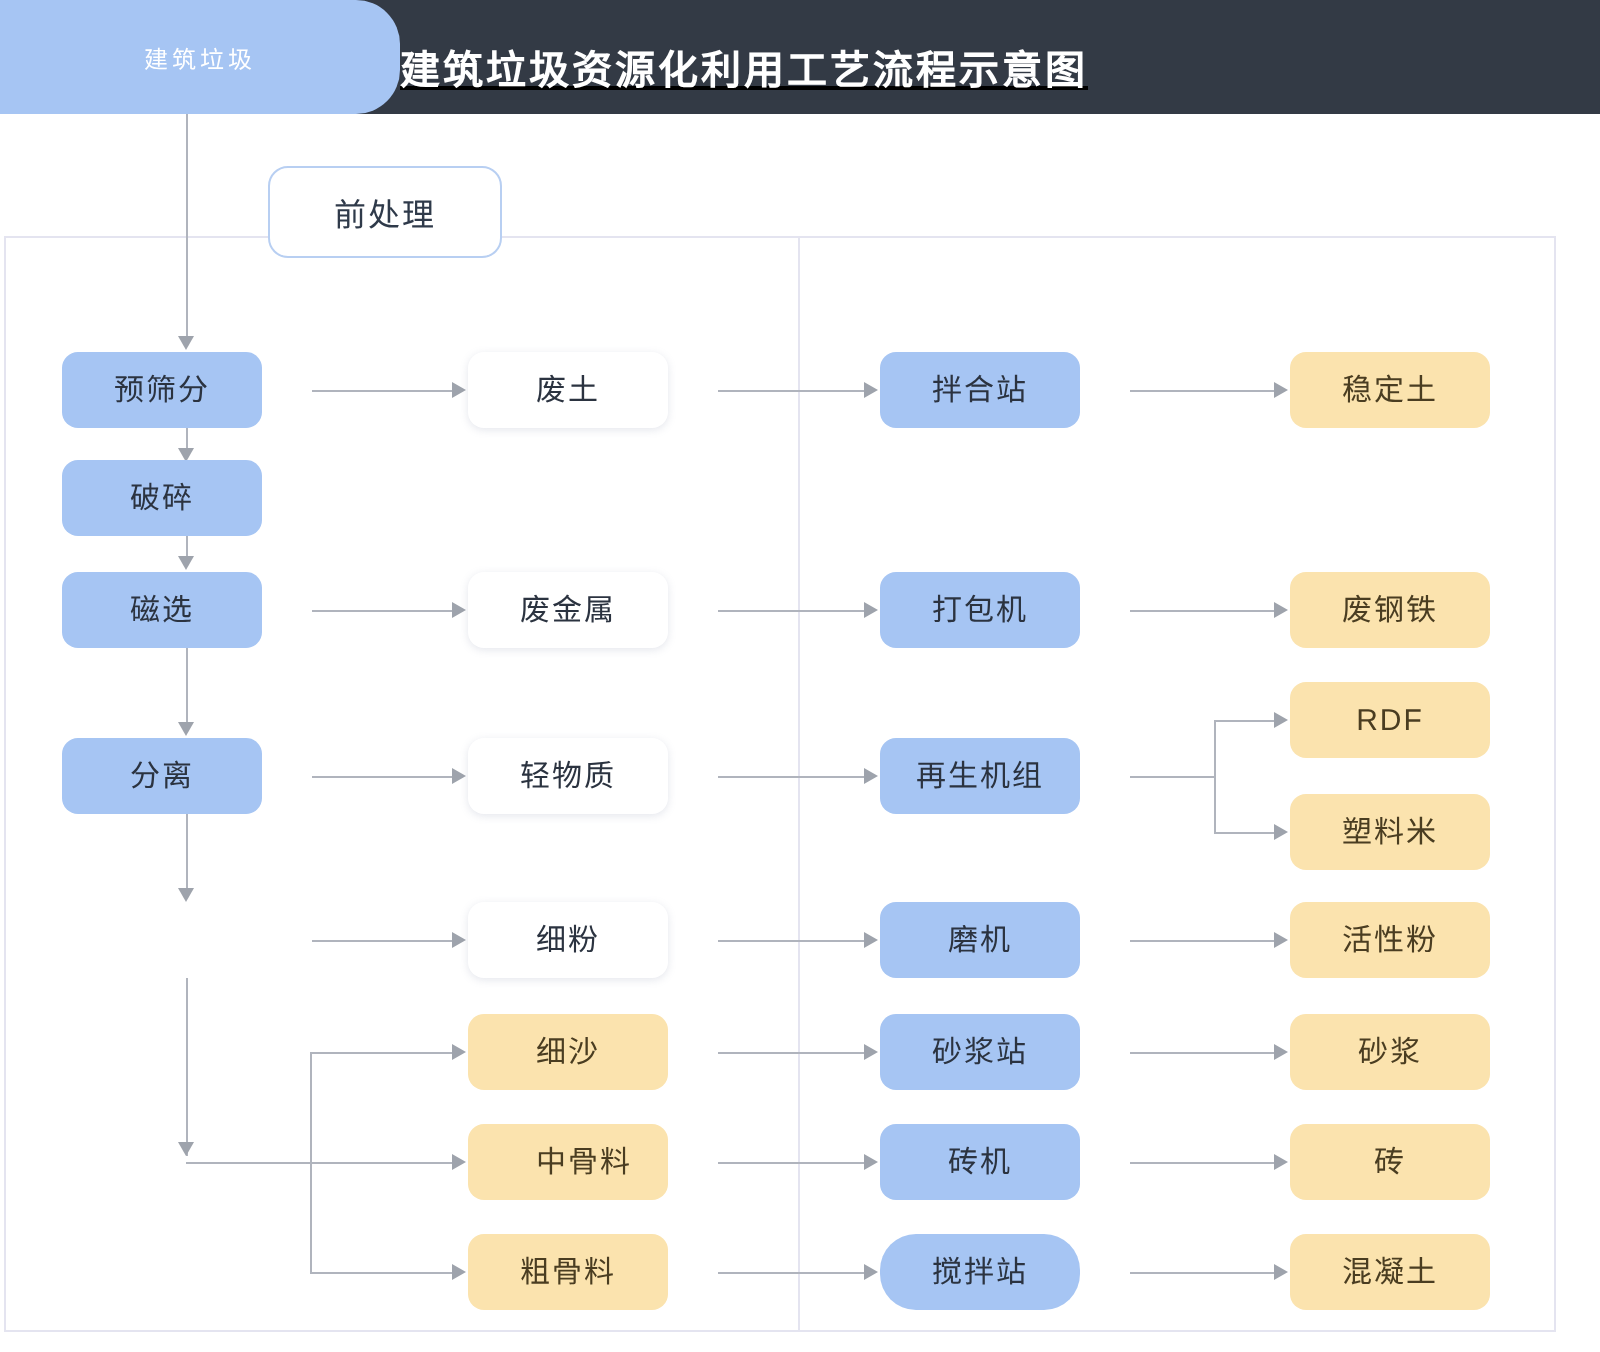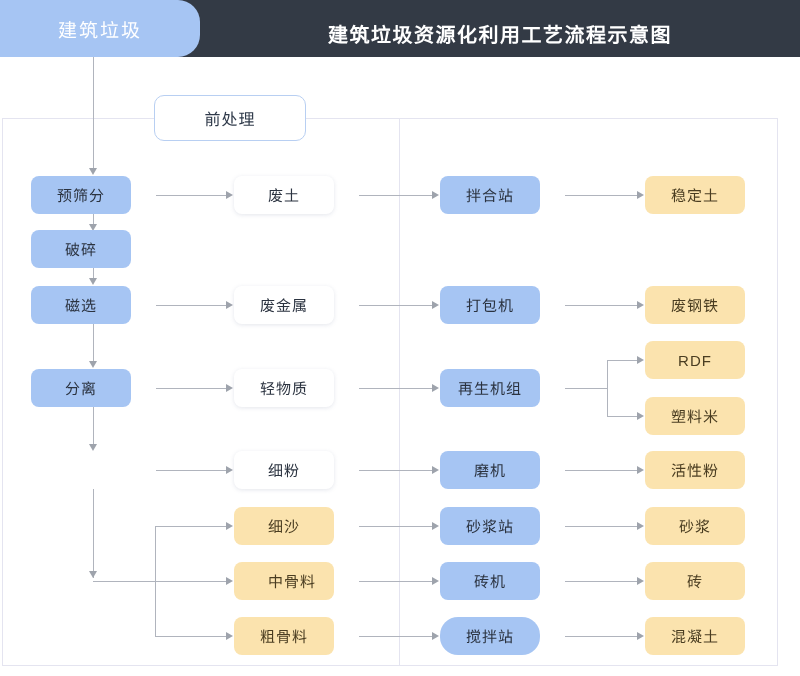--- a/index.html
+++ b/index.html
@@ -18,25 +18,25 @@
     position:absolute;left:0;top:0;width:800px;height:57px;
     background:#333a45;border-radius:0 0 0 0;
   }
   .header-tab{
     position:absolute;left:0;top:0;width:200px;height:57px;
     background:#a6c5f3;
     border-radius:0 22px 22px 0;
     display:flex;align-items:center;justify-content:center;
   }
   .header-tab span{
-    font-size:19px;color:#ffffff;letter-spacing:2px;font-weight:400;
+    font-size:12px;color:#ffffff;letter-spacing:2px;font-weight:400;
   }
   .header-title{
     position:absolute;left:200px;top:0;width:600px;height:66px;
-    display:flex;align-items:center;justify-content:center;
+    display:flex;align-items:center;text-decoration:underline;
   }
   .header-title span{
     font-size:20px;color:#ffffff;font-weight:700;letter-spacing:1.5px;
   }
 
   
   .panel{
     position:absolute;left:2px;top:118px;width:776px;height:548px;
     border:1px solid #e4e4f0;
     box-sizing:border-box;background:#fff;
@@ -49,21 +49,21 @@
   
   .stage-chip{
     position:absolute;height:46px;
     background:#ffffff;
     border:1px solid #b8cff2;
     border-radius:10px;
     display:flex;align-items:center;justify-content:center;
     box-sizing:border-box;
   }
   .stage-chip span{font-size:16px;color:#2f3a4a;letter-spacing:1px;}
-  #stage-pre{left:134px;top:95px;width:152px;margin-left:20px;}
+  #stage-pre{left:134px;top:83px;width:117px;}
   #stage-post{left:535px;top:95px;width:131px;}
 
   
   .node{
     position:absolute;width:100px;height:38px;
     border-radius:8px;
     display:flex;align-items:center;justify-content:center;
     box-sizing:border-box;
   }
   .node span{font-size:15px;letter-spacing:1px;line-height:1;}

